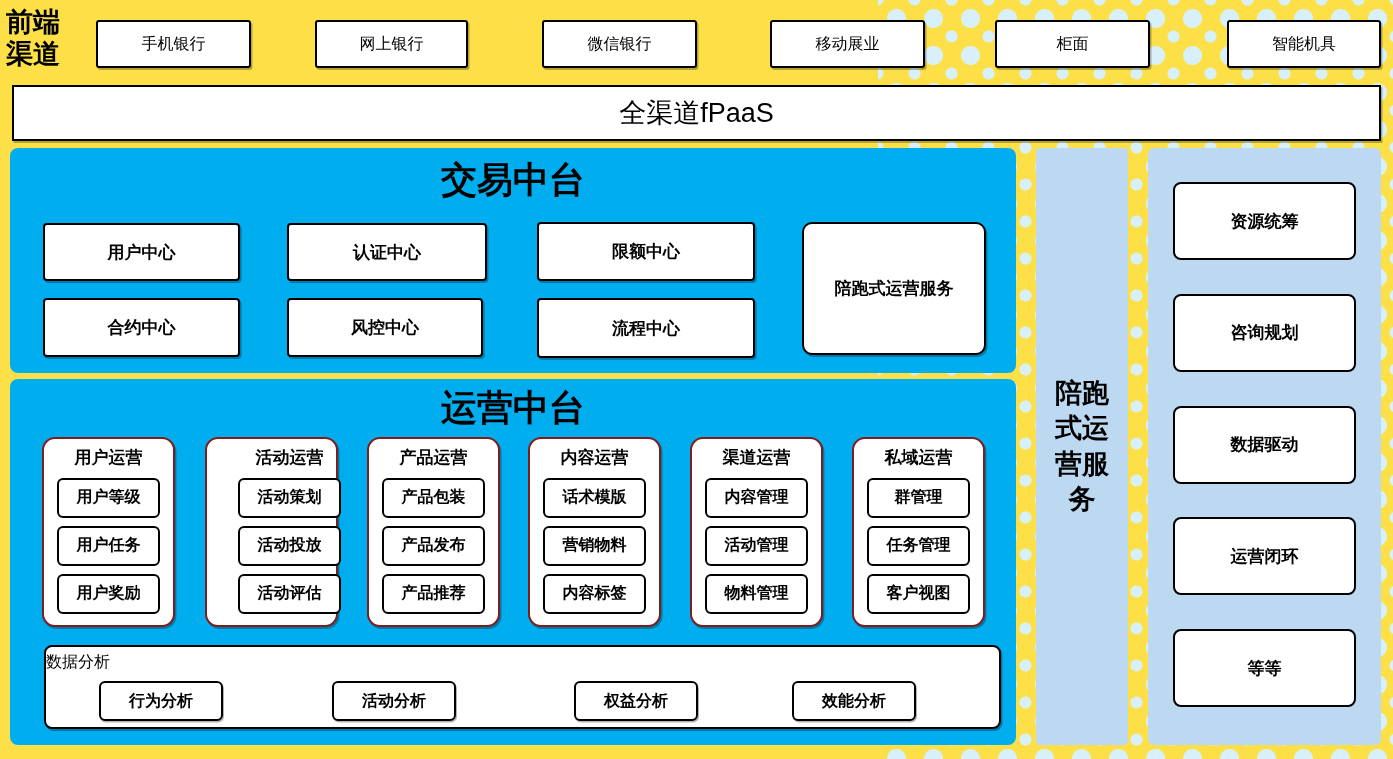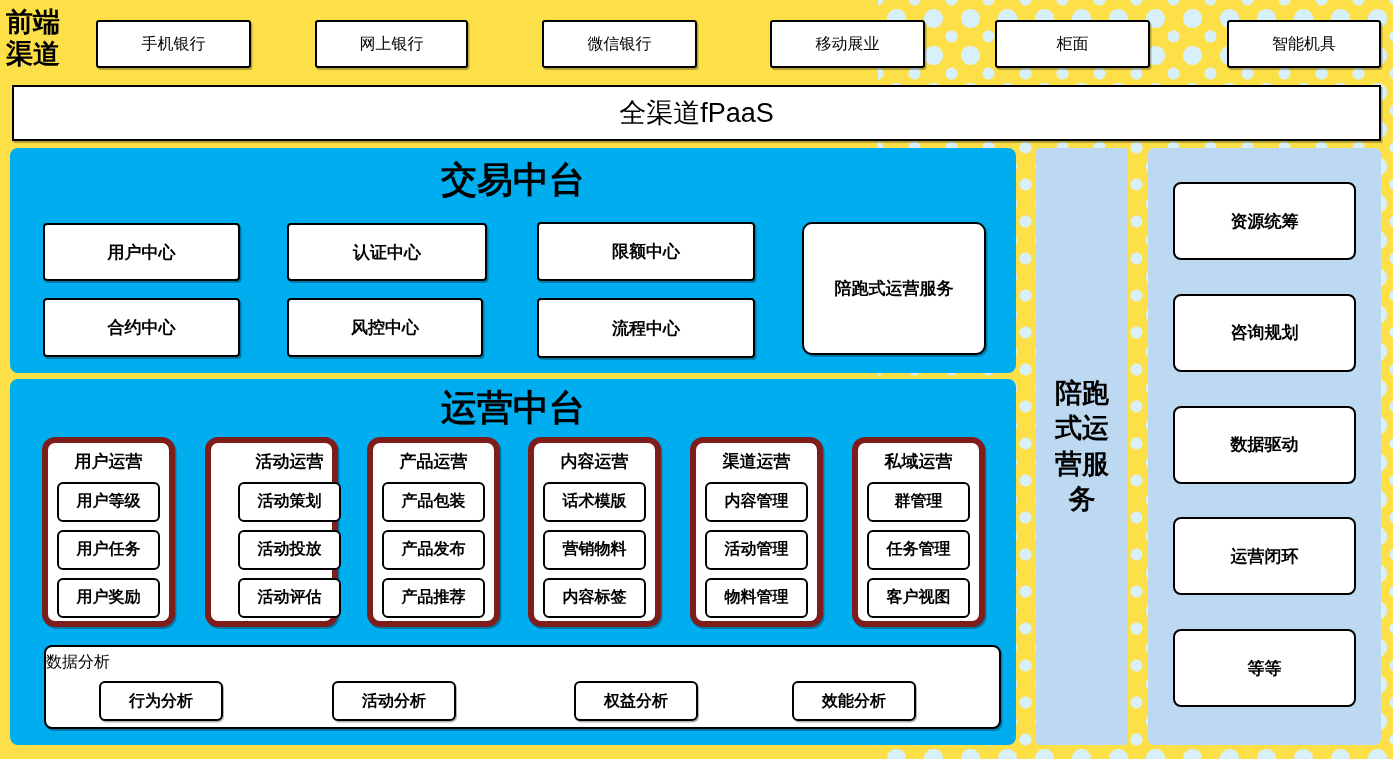--- a/index.html
+++ b/index.html
@@ -50,21 +50,21 @@
   .t0{ left:33px;  top:75px;  width:197px; height:58px; }
   .t1{ left:277px; top:75px;  width:200px; height:58px; }
   .t2{ left:527px; top:74px;  width:218px; height:59px; }
   .t3{ left:792px; top:74px;  width:184px; height:133px; border-radius:10px; }
   .t4{ left:33px;  top:150px; width:197px; height:59px; }
   .t5{ left:277px; top:150px; width:196px; height:59px; }
   .t6{ left:527px; top:150px; width:218px; height:60px; }
 
   
   .group{ position:absolute; top:58px; width:133px; height:190px; background:#fff;
-    border:6px solid #7f1d1d; border-radius:13px; box-shadow:1.5px 2px 0 rgba(0,0,0,.3);
+    border:2px solid #7f1d1d; border-radius:13px; box-shadow:1.5px 2px 0 rgba(0,0,0,.3);
     display:flex; flex-direction:column; align-items:center; padding-top:7px; }
   .g0{ left:32px; } .g1{ left:195px;padding-left:36px; } .g2{ left:357px; }
   .g3{ left:518px; } .g4{ left:680px; } .g5{ left:842px; }
   .group-title{ font-size:17px; font-weight:700; line-height:1.4; }
   .gitem{ margin-top:8px; width:103px; height:40px; background:#fff;
     border:2px solid #000; border-radius:6px;
     display:flex; align-items:center; justify-content:center; font-size:16px; font-weight:600; }
 
   
   .analysis{ position:absolute; left:34px; top:266px; width:957px; height:84px;

